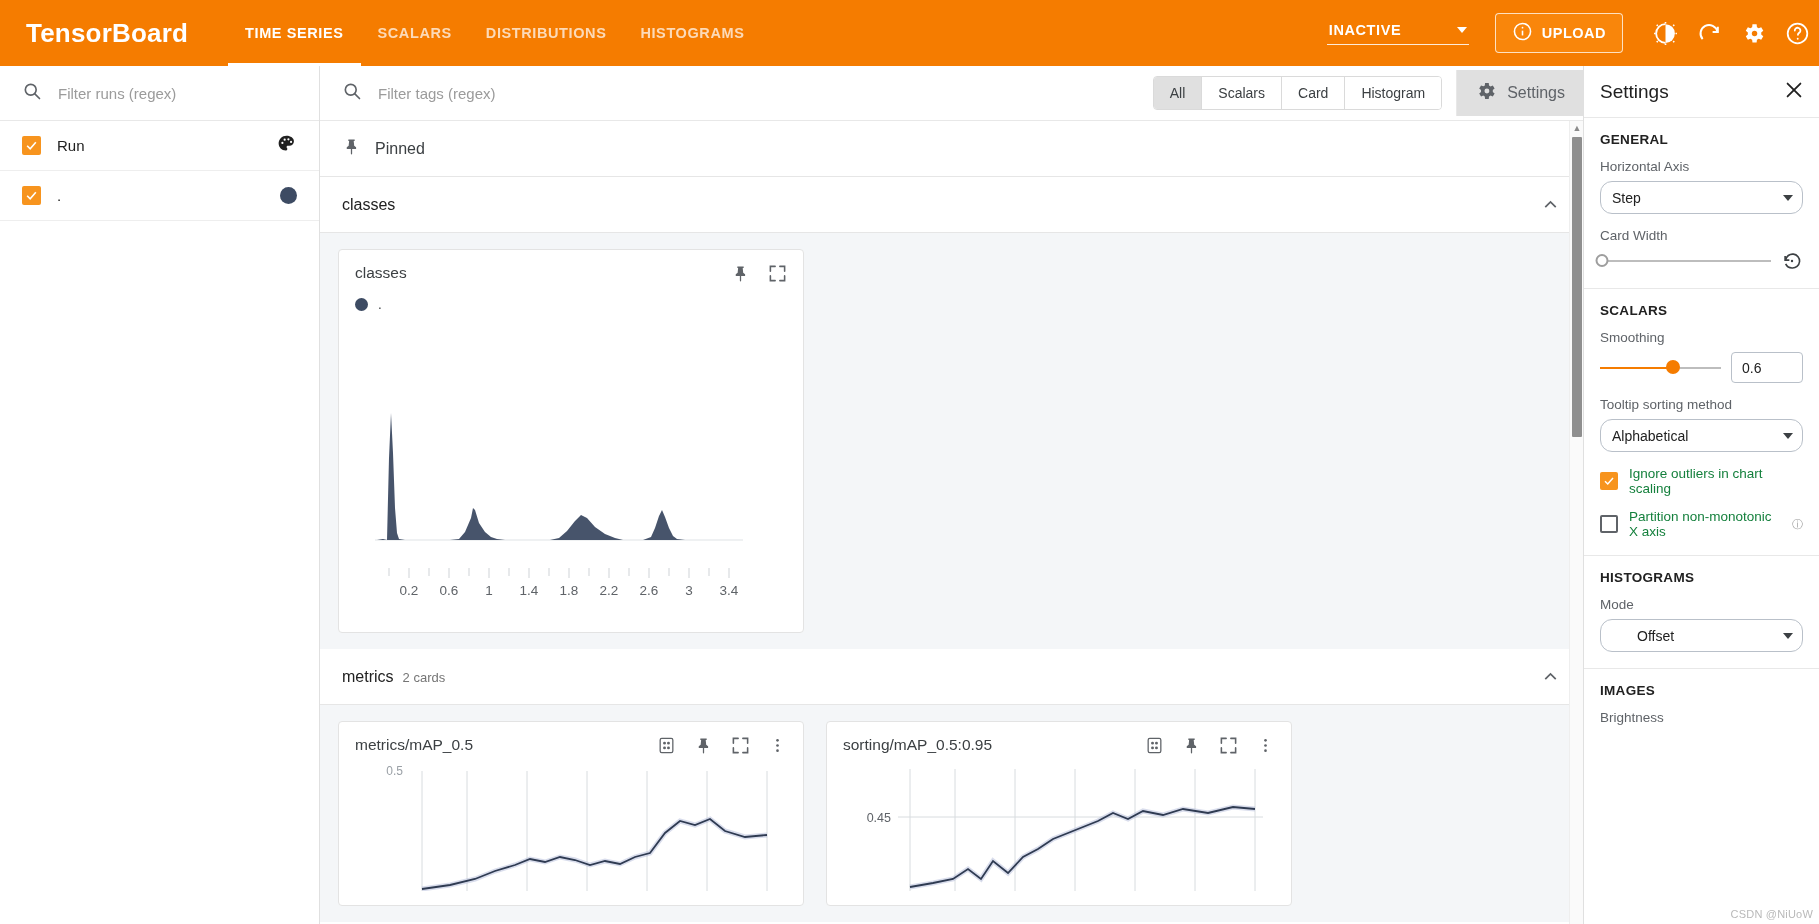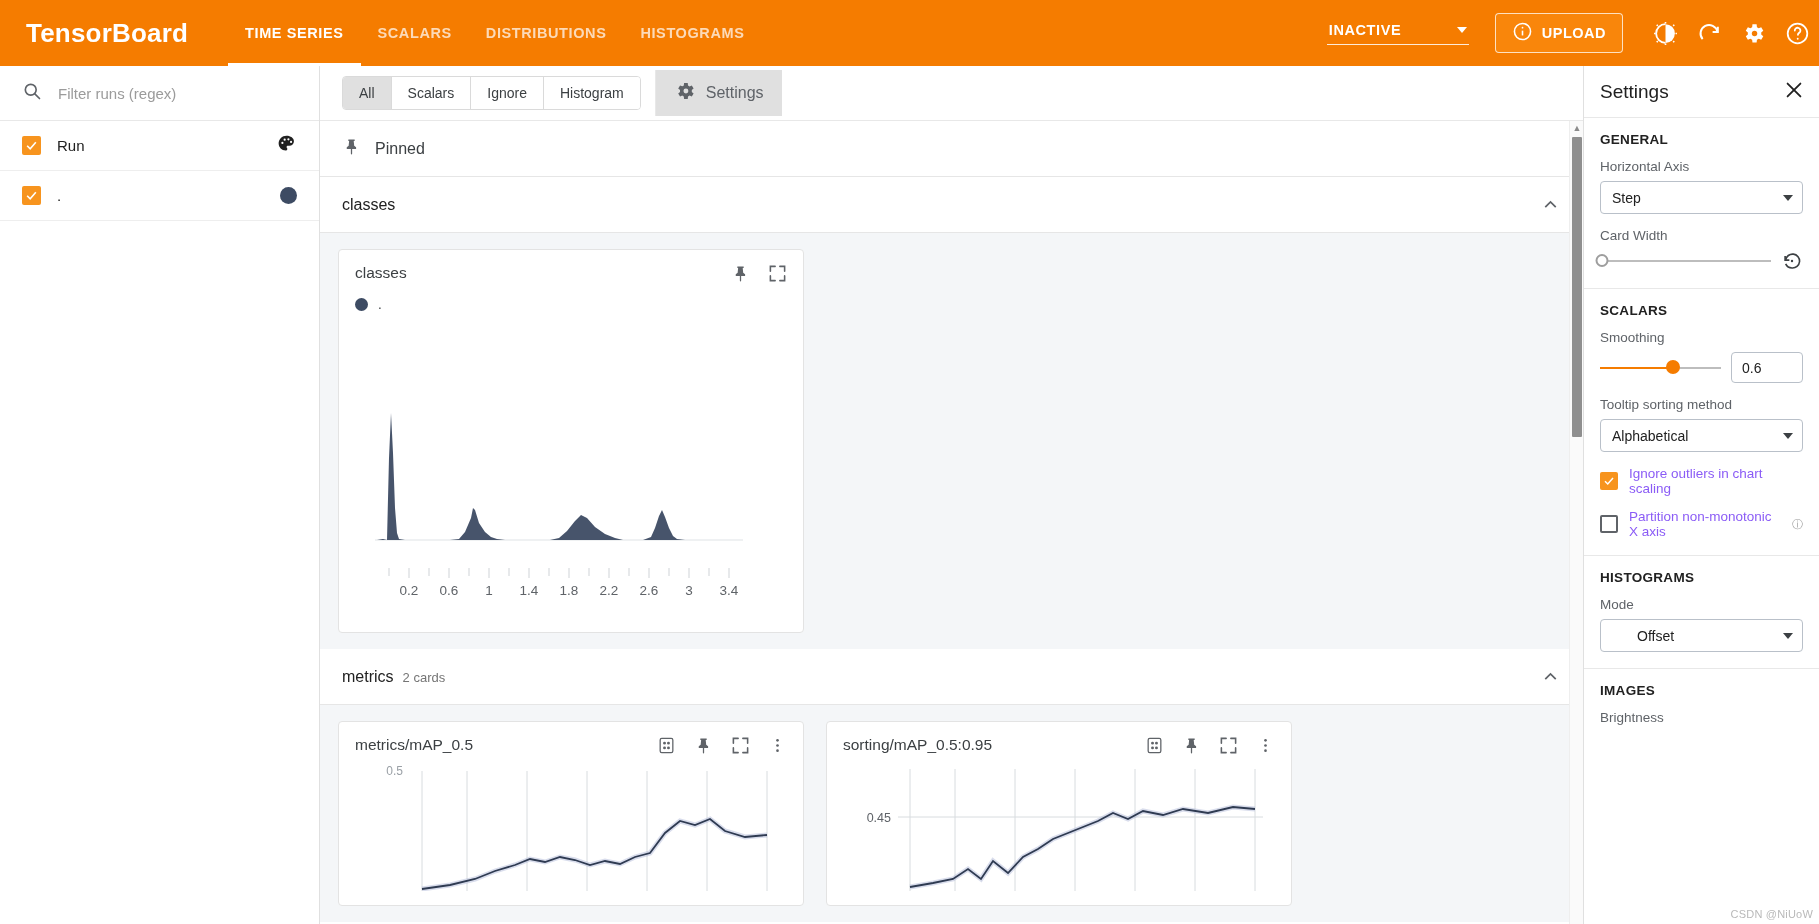--- a/index.html
+++ b/index.html
@@ -176,21 +176,21 @@
     padding: 0 14px 0 16px; border-bottom: 1px solid #e8e8e8;
   }
   .sp-head .t { font-size: 19px; color: #212121; }
   .sp-section { padding: 14px 16px 16px 16px; border-bottom: 1px solid #e8e8e8; }
   .sp-section h4 {
     margin: 0 0 12px 0; font-size: 13.5px; font-weight: bold;
     letter-spacing: .3px; color: #212121; text-transform: uppercase;
   }
   .sp-label { font-size: 13.5px; color: #5f6368; margin-bottom: 7px; }
   .sp-select {
-    height: 33px; border: 1px solid #b9c0c9; border-radius: 4px;
+    height: 33px; border: 1px solid #b9c0c9; border-radius: 12px;
     display: flex; align-items: center; justify-content: space-between;
     padding: 0 9px 0 11px; font-size: 14px; color: #212121; cursor: pointer;
     margin-bottom: 14px; background: #fff;
   }
   .sp-select .caret {
     width: 0; height: 0; border-left: 5px solid transparent;
     border-right: 5px solid transparent; border-top: 6px solid #3c4043;
   }
   .slider-row { display: flex; align-items: center; gap: 10px; }
   .track { position: relative; height: 2px; background: #bdbdbd; flex: 1; }
@@ -203,21 +203,21 @@
   .num-box {
     width: 72px; height: 31px; border: 1px solid #b9c0c9; border-radius: 4px;
     display: flex; align-items: center; padding: 0 8px; font-size: 14px; color: #212121;
     background: #fff;
   }
   .num-box input {
     border: none; outline: none; width: 100%; font-size: 14px; color: #212121;
     font-family: "Liberation Sans", sans-serif; background: transparent;
   }
   .check-row { display: flex; align-items: center; gap: 11px; margin-top: 13px; }
-  .check-row .lbl { font-size: 13.5px; color: #8b5cf6; }
+  .check-row .lbl { font-size: 13.5px; color: #15803d; }
   .cb2 { width: 18px; height: 18px; min-width: 18px; border-radius: 2px; background: #f7941e;
          display: flex; align-items: center; justify-content: center; cursor: pointer; }
   .cb2.empty { background: #fff; border: 2px solid #5f6368; }
   .help-dot { font-size: 11px; color: #9e9e9e; margin-left: 4px; }
   .reset-icon { color: #3c4043; cursor: pointer; display: flex; }
 
   
   .vscroll {
     position: absolute; top: 0; right: 0; width: 14px; height: 100%;
     background: #fafafa; border-left: 1px solid #eee;
@@ -352,24 +352,33 @@
         </span>
         <span class="run-label">.</span>
         <span class="run-dot"></span>
       </div>
     </div>
 
     <div class="main-pane">
       <div class="content-col">
 
         <div class="tag-filter-bar">
+          <div class="searchwrap">
+            <span>
+              <svg width="20" height="20" viewBox="0 0 24 24" fill="none" stroke="#5f6368" stroke-width="2">
+                <circle cx="10.5" cy="10.5" r="6.5"></circle>
+                  <line x1="15.4" y1="15.4" x2="21" y2="21" stroke-linecap="round"></line>
+              </svg>
+            </span>
+            <input value="" placeholder="Filter tags (regex)" style="">
+          </div>
           <div class="chipgroup">
             <div class="chip selected">All</div>
             <div class="chip">Scalars</div>
-            <div class="chip">Ignore</div>
+            <div class="chip">Card</div>
             <div class="chip">Histogram</div>
           </div>
           <div class="settings-btn">
             <span>
               <svg width="22" height="22" viewBox="0 0 24 24" fill="#5f6368">
                 <path d="M19.4 13a7.6 7.6 0 000-2l2-1.6-2-3.4-2.4 1a7.6 7.6 0 00-1.7-1L15 3.2H11l-.3 2.7a7.6 7.6 0 00-1.7 1l-2.4-1-2 3.4L6.6 11a7.6 7.6 0 000 2l-2 1.6 2 3.4 2.4-1c.5.4 1.1.8 1.7 1l.3 2.7h4l.3-2.7c.6-.3 1.2-.6 1.7-1l2.4 1 2-3.4z"></path>
                 <circle cx="13" cy="12" r="2.7" fill="#e0e0e0"></circle>
               </svg>
             </span>
             <span>Settings</span>

